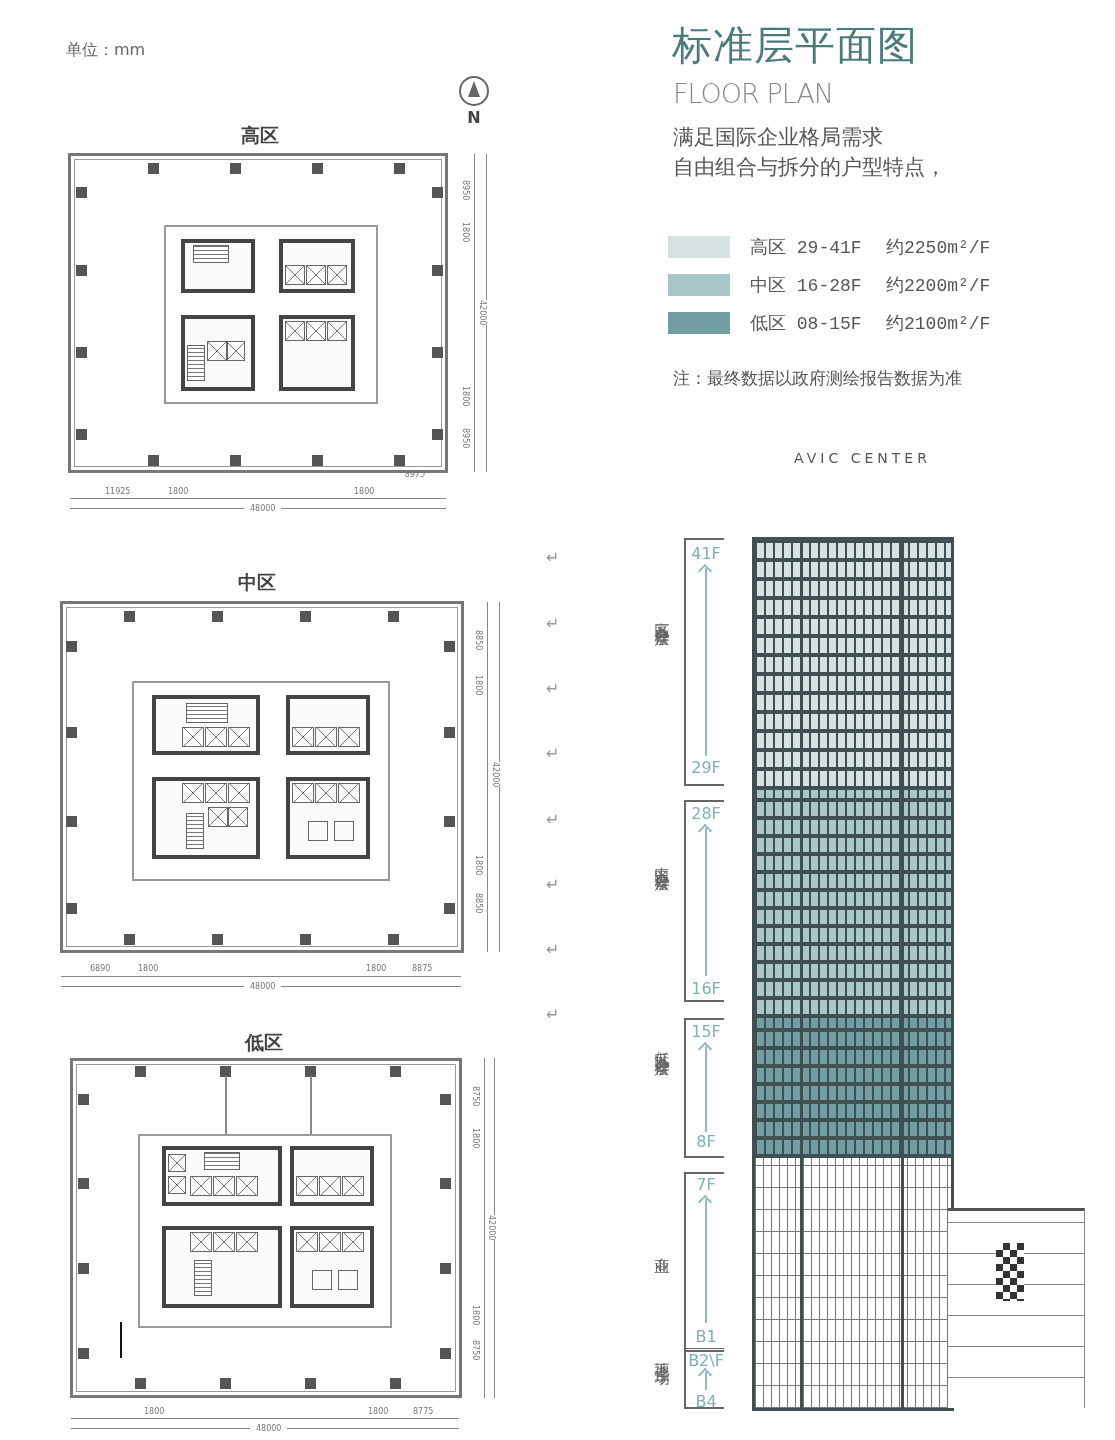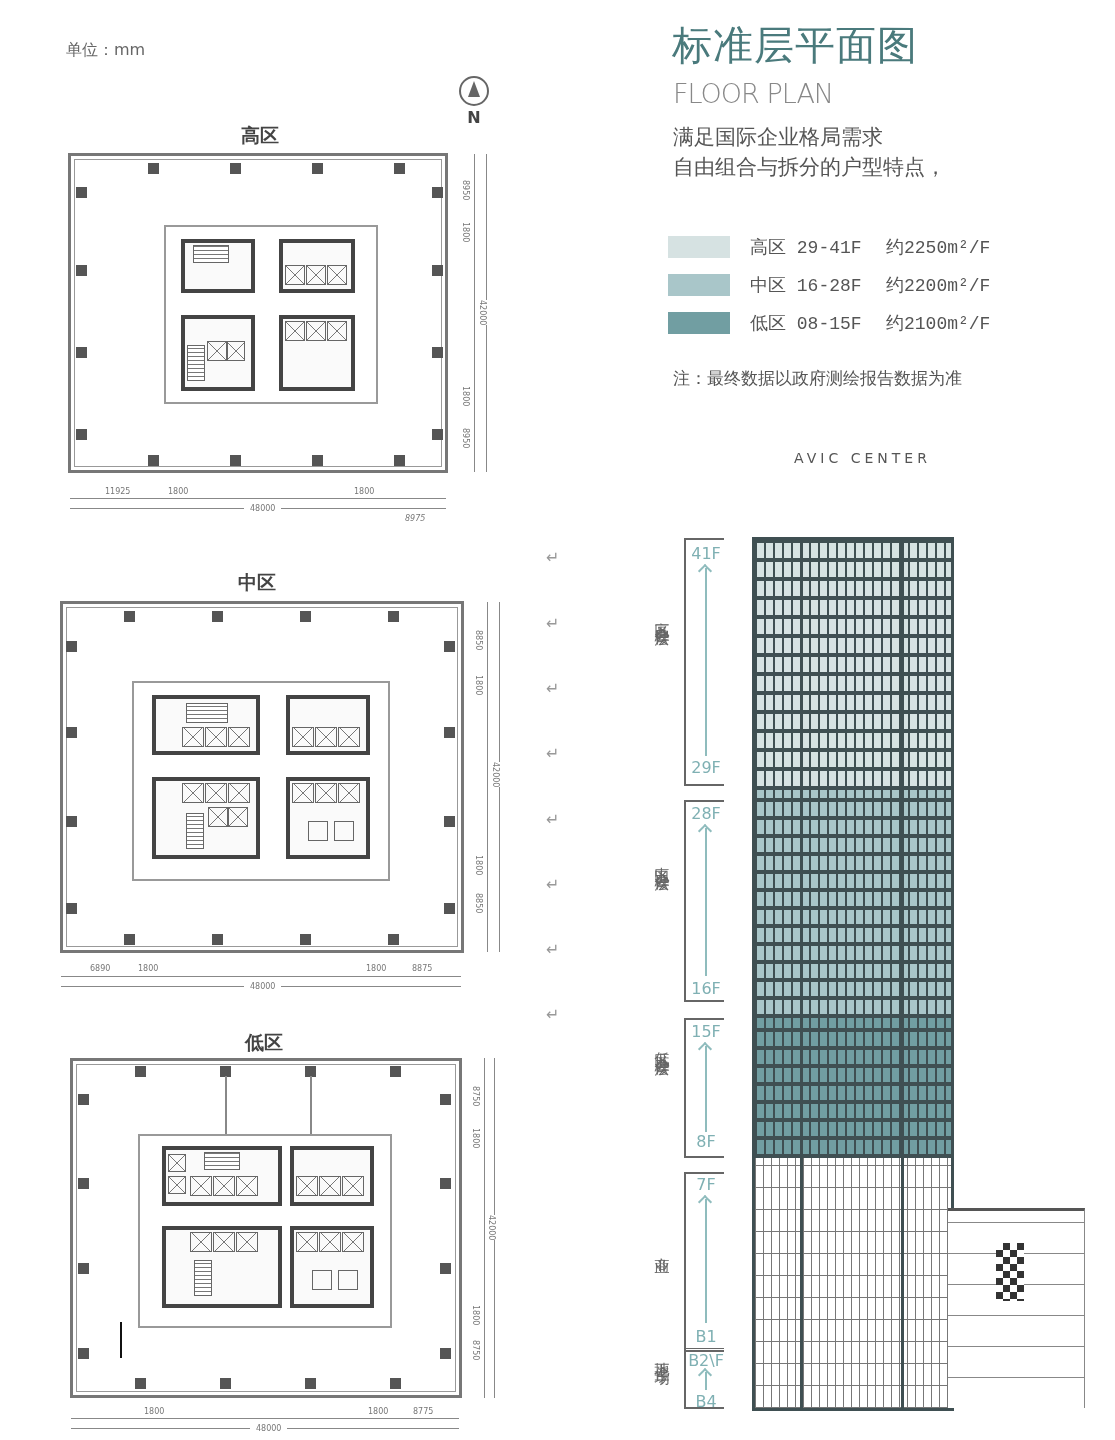--- a/index.html
+++ b/index.html
@@ -90,21 +90,21 @@
       <div class="lift" style="left:2px;top:2px;width:18px;height:18px;"></div>
       <div class="lift" style="left:23px;top:2px;width:18px;height:18px;"></div>
       <div class="lift" style="left:44px;top:2px;width:18px;height:18px;"></div>
     </div>
 </div>
 <div class="dimline" style="left:70px;top:498px;width:376px;height:1px;"></div>
 <div class="dimline" style="left:70px;top:508px;width:376px;height:1px;"></div>
 <div class="dim" style="left:105px;top:487px;">11925</div>
 <div class="dim" style="left:168px;top:487px;">1800</div>
 <div class="dim" style="left:354px;top:487px;">1800</div>
-<div class="dim" style="left:405px;top:514px;font-style:italic;">8975</div>
+<div class="dim" style="left:405px;top:470px;font-style:italic;">8975</div>
 <div class="dim" style="left:244px;top:504px;background:#fff;padding:0 6px;">48000</div>
 <div class="dimline" style="left:474px;top:154px;width:1px;height:318px;"></div>
 <div class="dimline" style="left:486px;top:154px;width:1px;height:318px;"></div>
 <div class="vdim" style="left:461px;top:180px;">8950</div>
 <div class="vdim" style="left:461px;top:222px;">1800</div>
 <div class="vdim" style="left:478px;top:300px;background:#fff;">42000</div>
 <div class="vdim" style="left:461px;top:386px;">1800</div>
 <div class="vdim" style="left:461px;top:428px;">8950</div>
 
 <div class="abs zone-title" style="left:197px;top:570px;width:120px;">中区</div>

